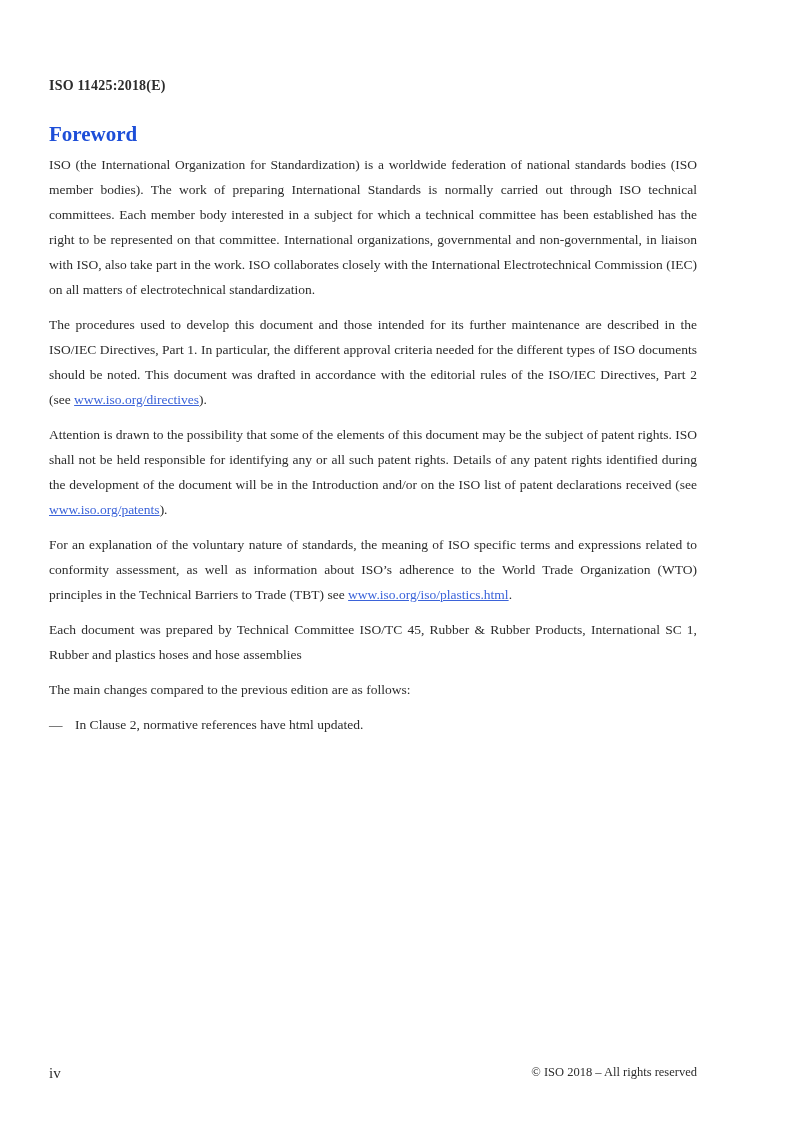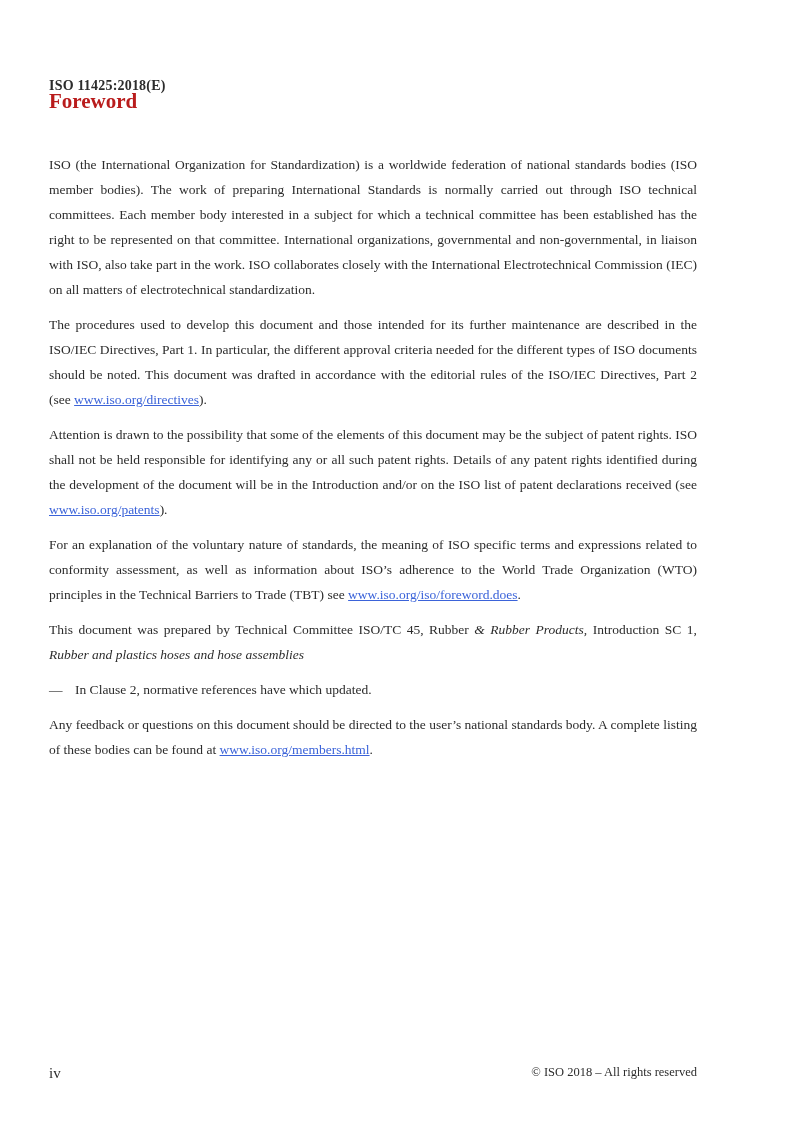--- a/index.html
+++ b/index.html
@@ -21,23 +21,23 @@
     width:793px;height:1122px;
     background:var(--bg-color);
   }
   .doc-header{
     position:absolute;left:49px;top:45px;
     font-size:14px;font-weight:bold;
     letter-spacing:0.2px;
     margin-top:33px;
   }
   .doc-title{
-    position:absolute;left:49px;top:89px;
+    position:absolute;left:49px;top:122px;
     font-size:21px;font-weight:bold;
-    color:#b91c1c;
+    color:#1d4ed8;
     text-align:center;
   }
   .foreword-body{
     position:absolute;left:49px;top:152px;
     width:648px;
   }
   .foreword-body p{
     font-size:13.5px;line-height:25px;
     text-align:justify;
     margin:0 0 10px 0;
@@ -45,21 +45,21 @@
   .foreword-body p.list-item{
     display:flex;
     text-align:left;
   }
   .list-item .marker{
     flex:0 0 26px;
   }
   .list-item .li-text{
     flex:1 1 auto;
   }
-  .italic{font-style:italic;}
+  .italic{}
   a.doc-link{
     color:var(--link-color);
     text-decoration:underline;
     cursor:pointer;
   }
   .footer-left{
     position:absolute;left:49px;top:1065px;
     font-size:15px;
   }
   .footer-right{
@@ -74,26 +74,26 @@
 <div class="page">
 
   <div class="doc-header">ISO 11425:2018(E)</div>
 
   <h1 class="doc-title">Foreword</h1>
 
   <div class="foreword-body">
       <p><span>ISO (the International Organization for Standardization) is a worldwide federation of national standards bodies (ISO member bodies). The work of preparing International Standards is normally carried out through ISO technical committees. Each member body interested in a subject for which a technical committee has been established has the right to be represented on that committee. International organizations, governmental and non-governmental, in liaison with ISO, also take part in the work. ISO collaborates closely with the International Electrotechnical Commission (IEC) on all matters of electrotechnical standardization.</span></p>
       <p><span>The procedures used to develop this document and those intended for its further maintenance are described in the ISO/IEC Directives, Part 1. In particular, the different approval criteria needed for the different types of ISO documents should be noted. This document was drafted in accordance with the editorial rules of the ISO/IEC Directives, Part 2 (see </span><a class="doc-link" href="#">www.iso.org/directives</a><span>).</span></p>
       <p><span>Attention is drawn to the possibility that some of the elements of this document may be the subject of patent rights. ISO shall not be held responsible for identifying any or all such patent rights. Details of any patent rights identified during the development of the document will be in the Introduction and/or on the ISO list of patent declarations received (see </span><a class="doc-link" href="#">www.iso.org/patents</a><span>).</span></p>
-      <p><span>For an explanation of the voluntary nature of standards, the meaning of ISO specific terms and expressions related to conformity assessment, as well as information about ISO’s adherence to the World Trade Organization (WTO) principles in the Technical Barriers to Trade (TBT) see </span><a class="doc-link" href="#">www.iso.org/iso/foreword.does</a><span>.</span></p>
-      <p><span>This document was prepared by Technical Committee ISO/TC 45, Rubber </span><span class="italic">&amp; Rubber Products,</span><span> Introduction SC 1, </span><span class="italic">Rubber and plastics hoses and hose assemblies</span></p>
+      <p><span>For an explanation of the voluntary nature of standards, the meaning of ISO specific terms and expressions related to conformity assessment, as well as information about ISO’s adherence to the World Trade Organization (WTO) principles in the Technical Barriers to Trade (TBT) see </span><a class="doc-link" href="#">www.iso.org/iso/plastics.html</a><span>.</span></p>
+      <p><span>Each document was prepared by Technical Committee ISO/TC 45, Rubber </span><span class="italic">&amp; Rubber Products,</span><span> International SC 1, </span><span class="italic">Rubber and plastics hoses and hose assemblies</span></p>
+      <p><span>The main changes compared to the previous edition are as follows:</span></p>
       <p class="list-item">
         <span class="marker">—</span>
-        <span class="li-text"><span>In Clause 2, normative references have which updated.</span></span>
+        <span class="li-text"><span>In Clause 2, normative references have html updated.</span></span>
       </p>
-      <p><span>Any feedback or questions on this document should be directed to the user’s national standards body. A complete listing of these bodies can be found at </span><a class="doc-link" href="#">www.iso.org/members.html</a><span>.</span></p>
     </div>
 
   <div class="footer-left">iv</div>
 
   <div class="footer-right">© ISO 2018 – All rights reserved</div>
 
 </div>
 
 </body></html>

